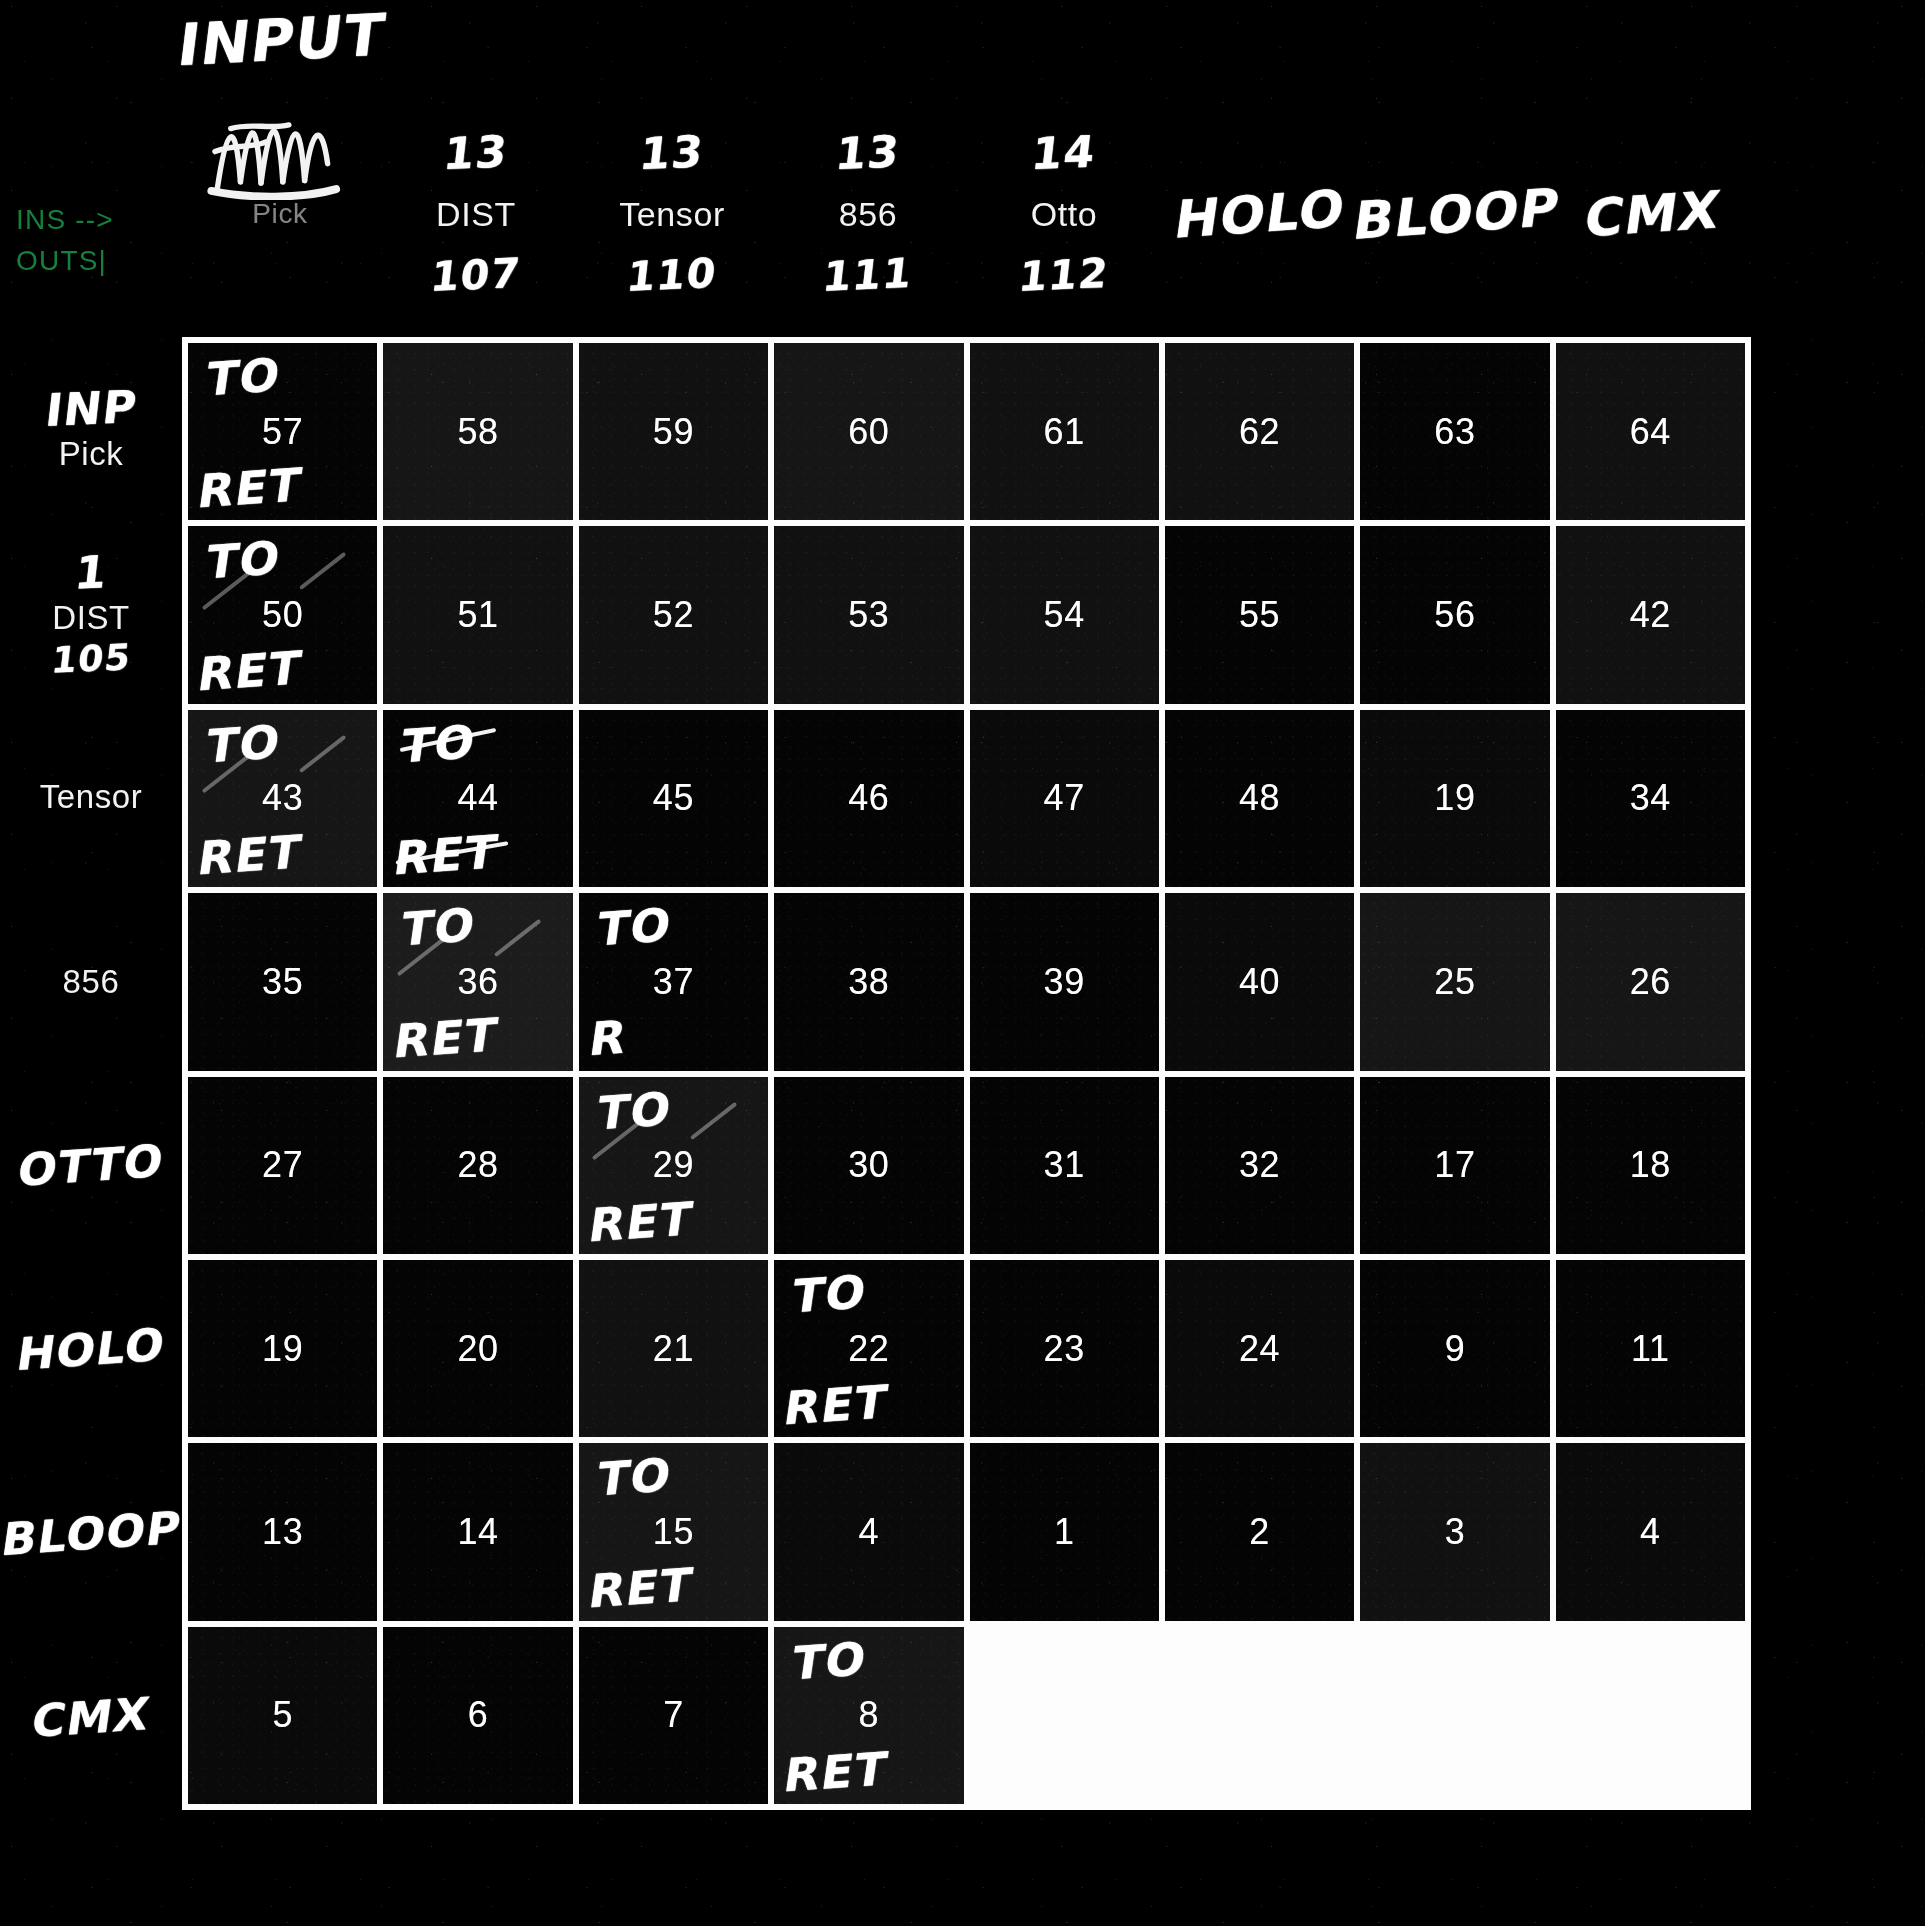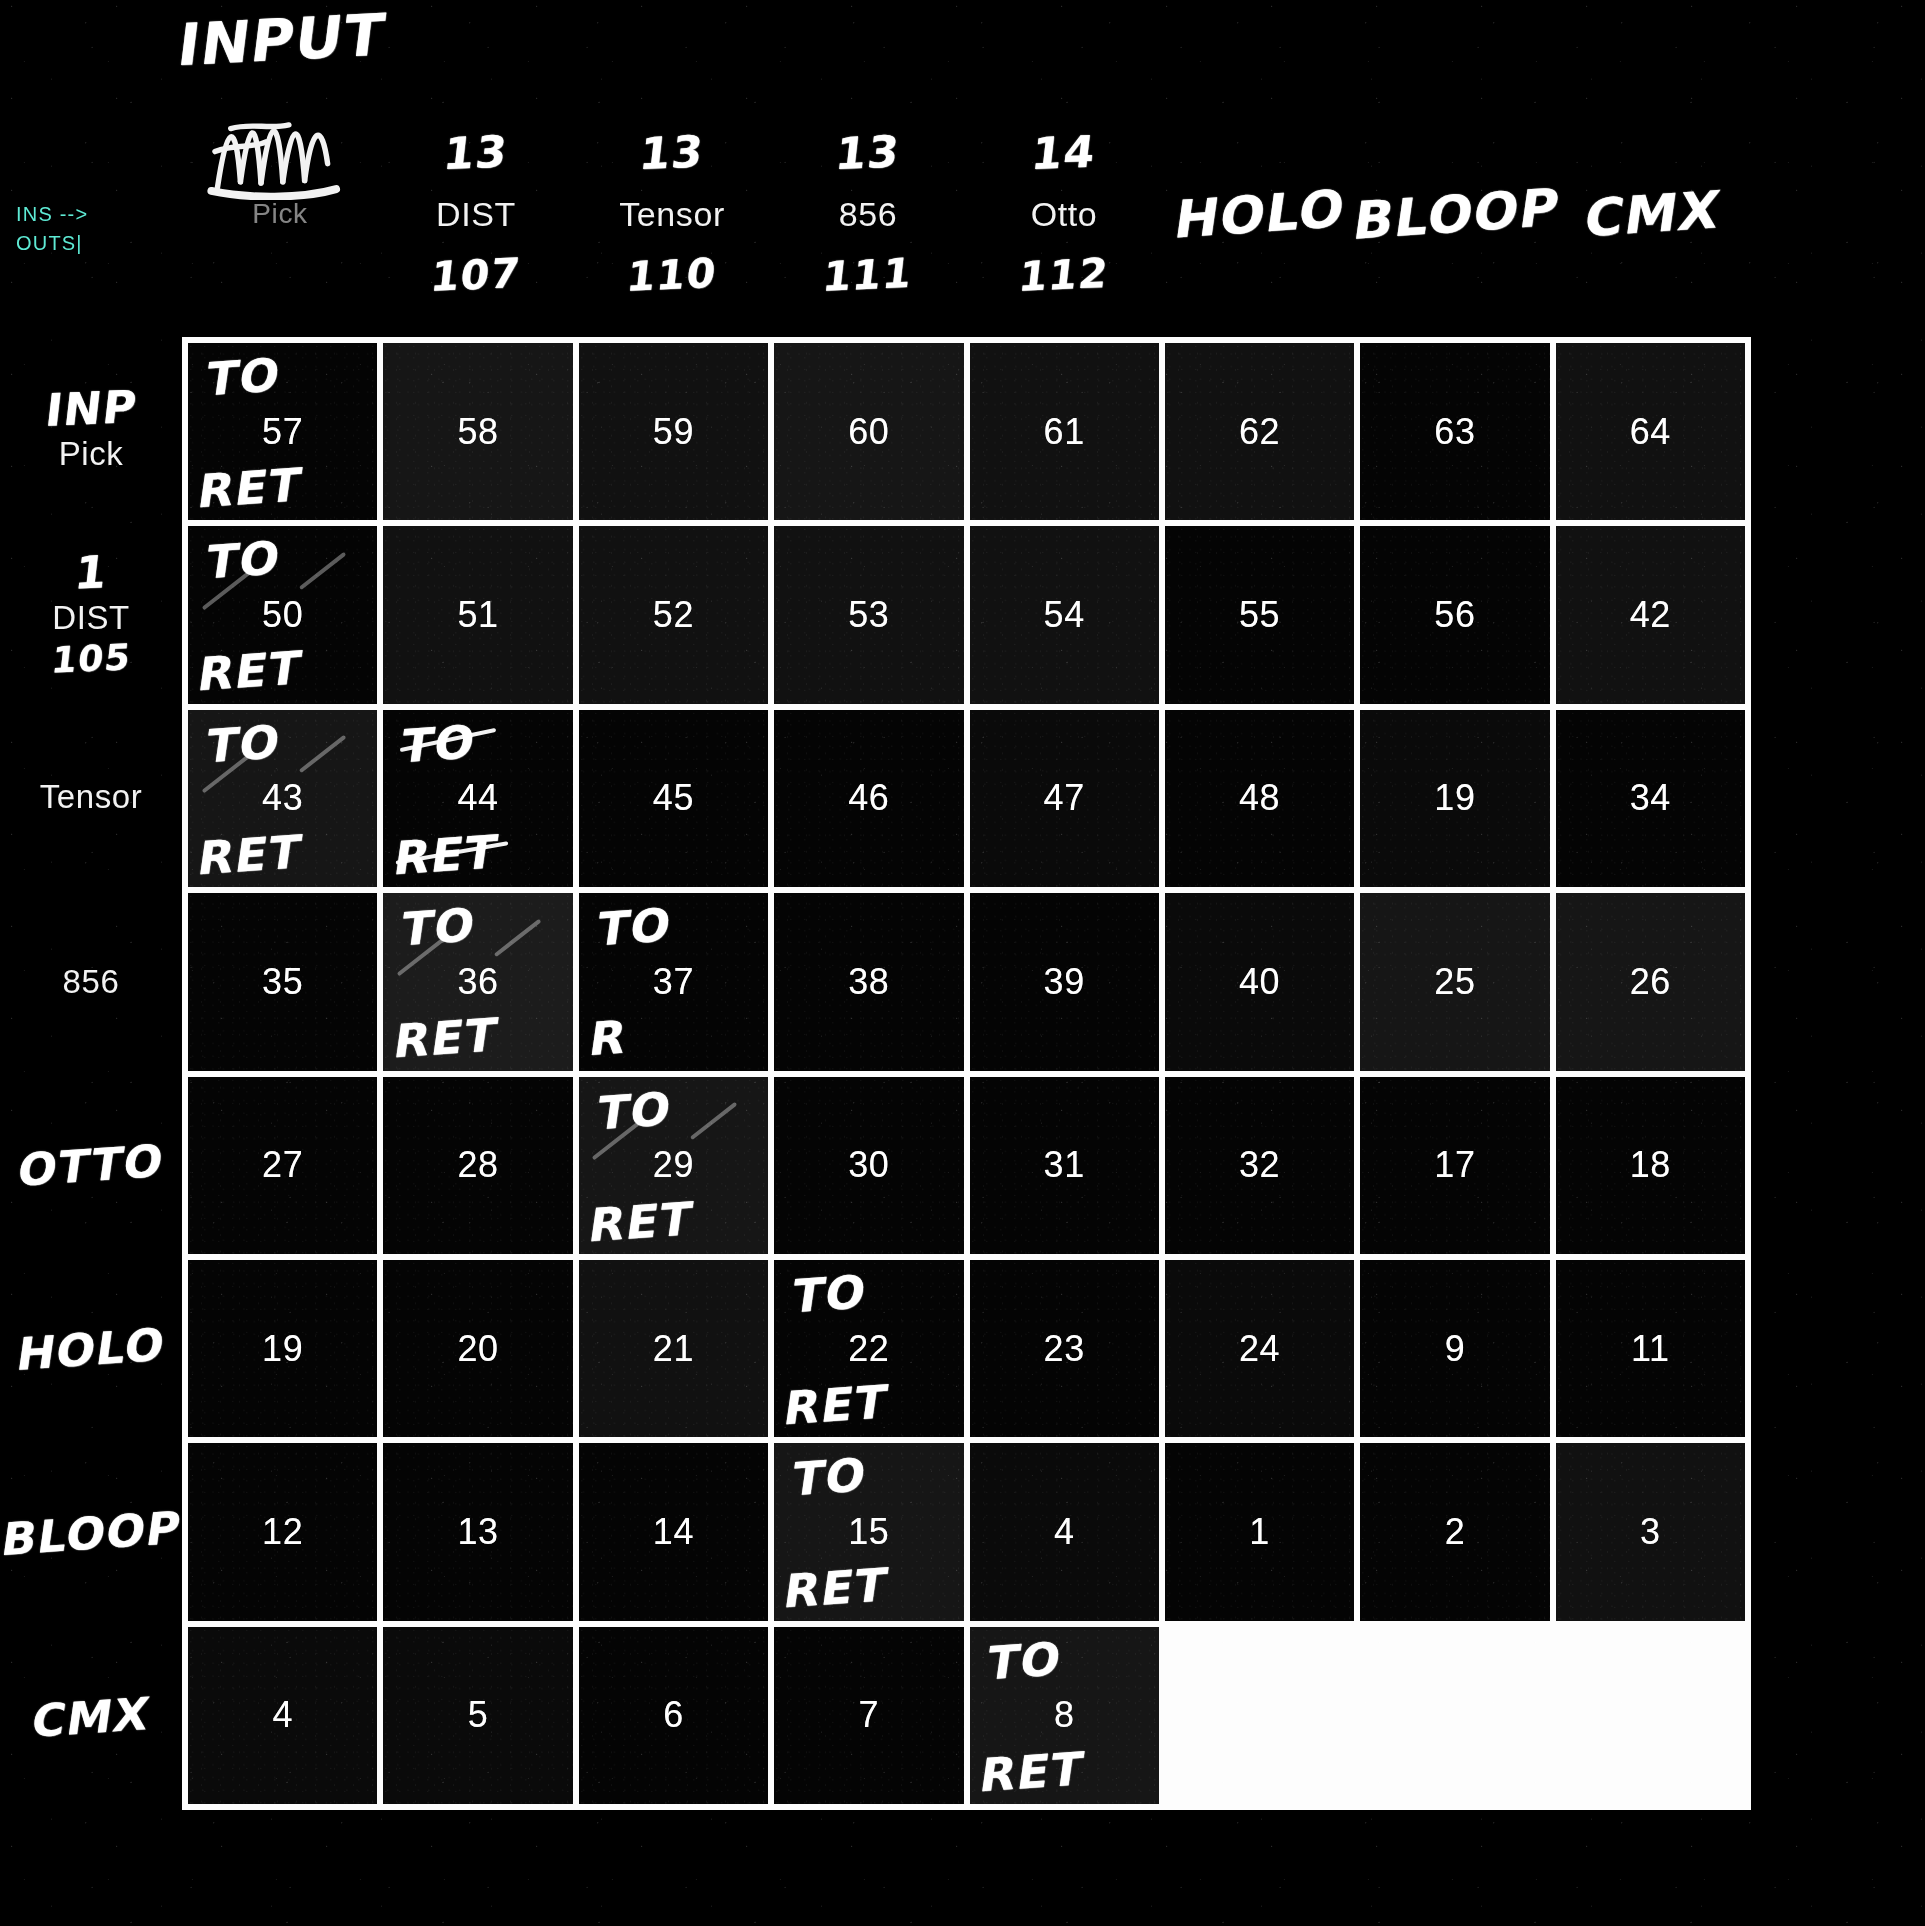--- a/index.html
+++ b/index.html
@@ -23,22 +23,22 @@
       radial-gradient(circle at 47% 91%, rgba(255,255,255,.16) 0 0.6px, transparent 0.8px),
       radial-gradient(circle at 93% 41%, rgba(255,255,255,.20) 0 0.6px, transparent 0.8px);
     background-size:105px 92px,128px 120px,84px 101px,156px 140px,110px 87px,99px 115px;
   }
 
   
   #corner-legend{
     position:absolute;left:16px;top:200px;width:164px;z-index:20;
   }
   #corner-legend div{
-    font-size:20px;letter-spacing:1.2px;line-height:1.45;
-    color:#5eead4;white-space:nowrap;
+    font-size:28px;letter-spacing:1.2px;line-height:1.45;
+    color:#15803d;white-space:nowrap;
   }
 
   
   .hand{
     font-family:"DejaVu Sans", sans-serif;
     font-weight:700;
     color:#fff;
     letter-spacing:1.2px;
     text-shadow:0 0 1.2px rgba(255,255,255,.75), 0.6px 0.6px 0 rgba(255,255,255,.25);
     display:inline-block;
@@ -513,24 +513,20 @@
     <div class="cell">
       <div class="grain"></div>
       <span class="num">9</span>
     </div>
     <div class="cell">
       <div class="grain"></div>
       <span class="num">11</span>
     </div>
     <div class="cell">
       <div class="grain"></div>
-      <span class="num">12</span>
-    </div>
-    <div class="cell">
-      <div class="grain"></div>
       <span class="num">13</span>
     </div>
     <div class="cell">
       <div class="grain"></div>
       <span class="num">14</span>
     </div>
     <div class="cell t3">
       <div class="grain"></div>
       <span class="num">15</span>
       <div class="annot">

